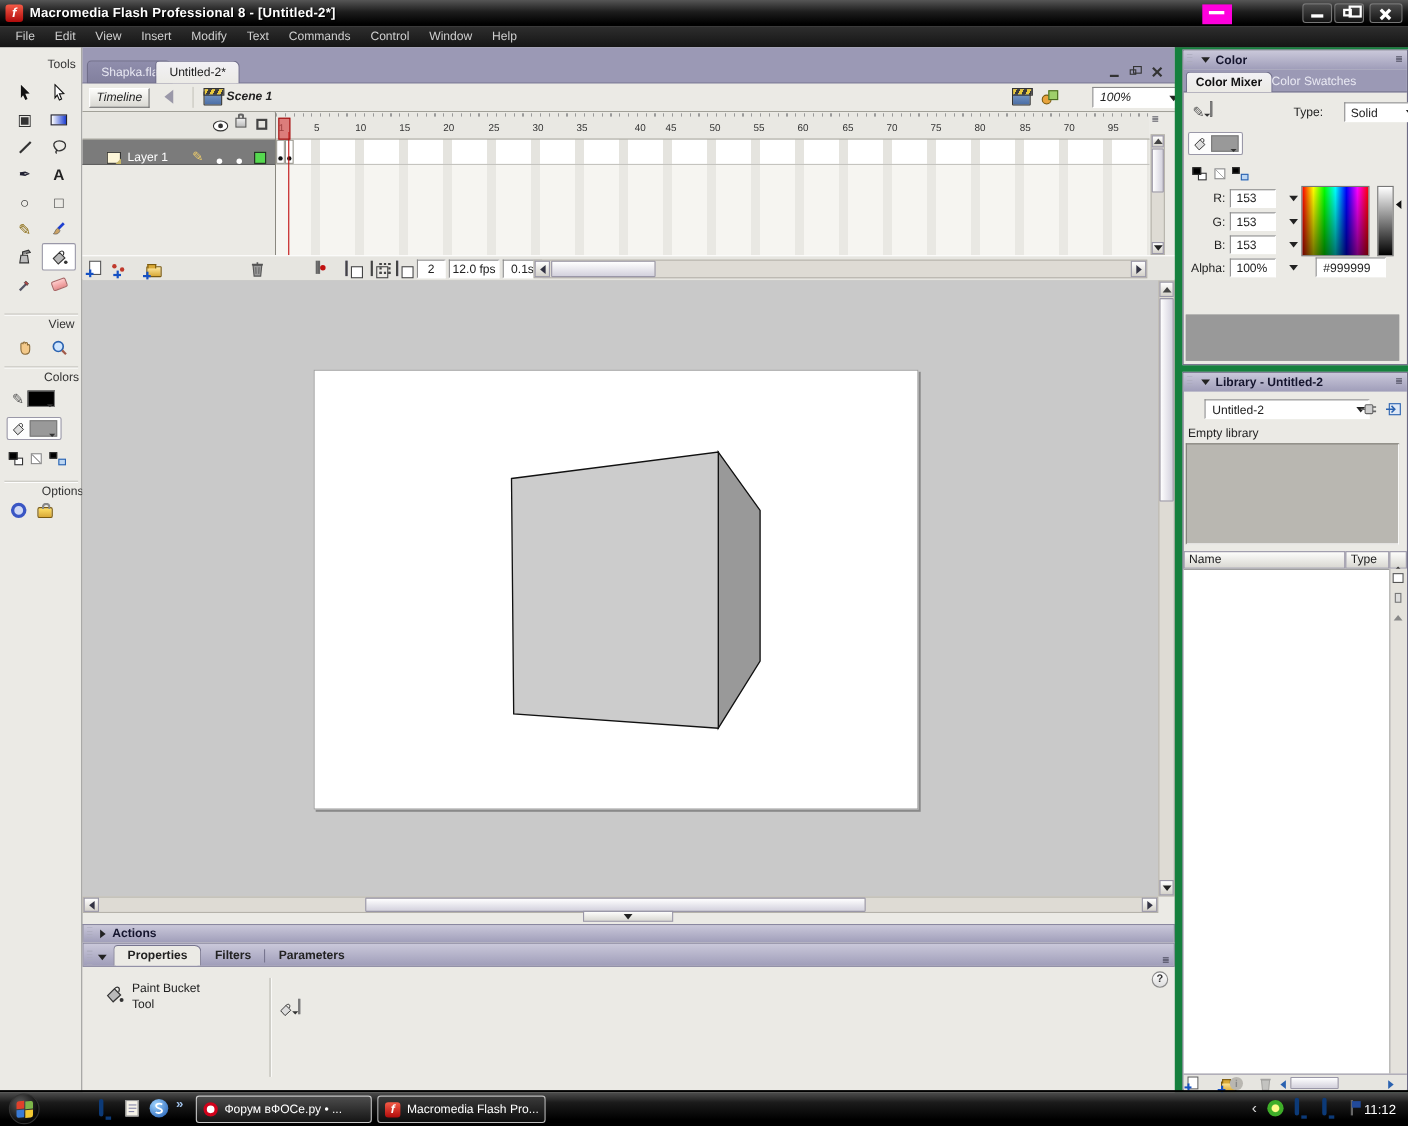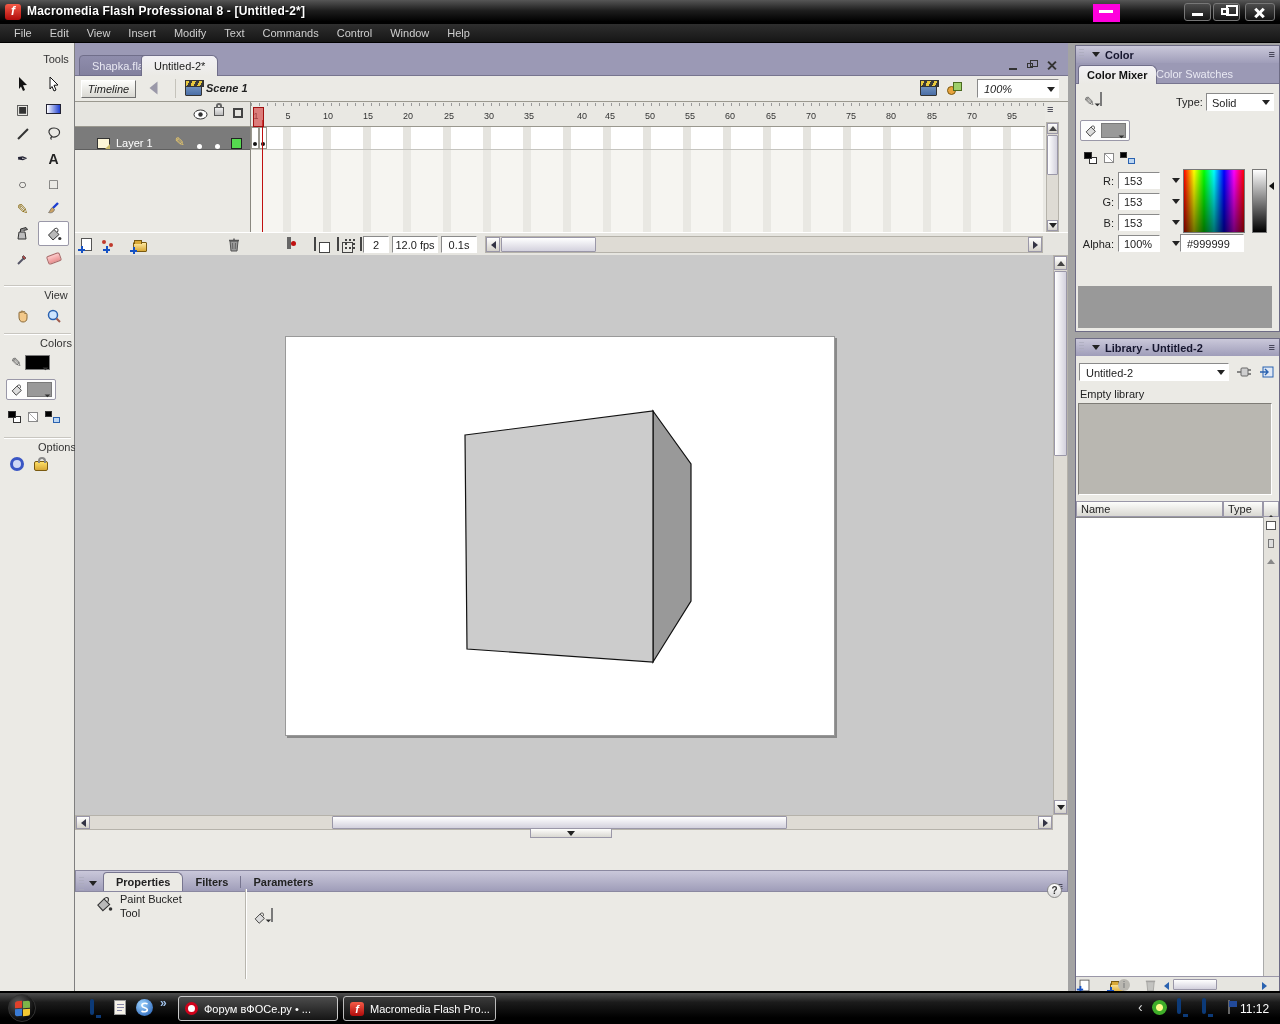--- a/index.html
+++ b/index.html
@@ -31,21 +31,21 @@
 
   
   .panel-head { background:linear-gradient(#cac8da,#9f9db9); border:1px solid #8a88a0; border-bottom:0;
     color:#15152e; font-weight:bold; display:flex; align-items:center; }
   .grip { width:5px; height:70%; margin:0 3px; background:repeating-linear-gradient(#aab 0 1px,transparent 1px 3px); opacity:.7;}
   .tri-d { width:0; height:0; border-left:4px solid transparent; border-right:4px solid transparent; border-top:5px solid #222; }
   .tri-r { width:0; height:0; border-top:4px solid transparent; border-bottom:4px solid transparent; border-left:5px solid #222; }
   .tri-l { width:0; height:0; border-top:4px solid transparent; border-bottom:4px solid transparent; border-right:5px solid #555; }
   .tri-u { width:0; height:0; border-left:4px solid transparent; border-right:4px solid transparent; border-bottom:5px solid #444; }
   .pmenu { margin-left:auto; margin-right:4px; font-size:11px; color:#223; line-height:9px; }
-  .inset { border:1px solid; border-color:#8a8a8a #fff #fff #8a8a8a; background:#fff; }
+  .inset { border:1px solid; border-color:#8a8a8a #fff #fff #8a8a8a; background:#fff;margin-left:16px; }
   .btn3d { border:1px solid; border-color:#fff #6f6f6f #6f6f6f #fff; background:linear-gradient(#fdfdfb,#d9d8d2); }
   .ddarrow { position:absolute; right:3px; top:50%; margin-top:-2px; }
   .sb { background:#dedbd4; border:1px solid #b5b2aa; }
   .sb-btn { position:absolute; background:linear-gradient(#fff,#d4d1ca); border:1px solid #9a97a8; display:flex; align-items:center; justify-content:center; }
   .sb-thumb { position:absolute; background:linear-gradient(90deg,#fff,#d3d1dd); border:1px solid #9a97a8; border-radius:1px; }
   .sb-thumb.h { background:linear-gradient(#fff,#d3d1dd); }
 
   
   #tools-panel { left:0; top:43px; width:75px; height:950px; background:#ebeae5; border-right:1px solid #7f7f7f; }
   .sec-h { width:100%; text-align:center; color:#333;padding-left:38px; }
@@ -107,31 +107,31 @@
   #canvas { position:absolute; left:210px; top:81px; width:550px; height:400px; background:#fff;
     border:1px solid #999; box-shadow:2px 2px 0 rgba(60,60,60,.45); }
   #stage-vscroll { left:978px; top:212px; width:15px; height:560px; }
   #stage-hscroll { left:0; top:772px; width:978px; height:15px; }
   #collapse-handle { left:455px; top:785px; width:82px; height:10px; background:linear-gradient(#fdfdfb,#d9d8d2);
     border:1px solid #9a97a8; display:flex; align-items:center; justify-content:center; }
 
   
   #actions-bar { left:0; top:797px; width:993px; height:17px; }
   #props { left:0; top:814px; width:993px; height:136px; background:#ebeae5; }
-  #props-head { position:absolute; left:0; top:13px; width:993px; height:22px; background:linear-gradient(#cac8da,#9f9db9);
+  #props-head { position:absolute; left:0; top:0; width:993px; height:22px; background:linear-gradient(#cac8da,#9f9db9);
     border:1px solid #8a88a0; display:flex; align-items:flex-end; }
   .ptab { position:relative; padding:3px 12px; font-weight:bold; color:#222; border-radius:4px 6px 0 0; }
   .ptab.active { background:#ebeae5; border:1px solid #77758f; border-bottom:0; }
   .ptab-sep { width:1px; height:12px; background:#77758f; margin-bottom:3px; }
   #prop-divider { position:absolute; left:170px; top:32px; width:1px; height:90px; background:#b8b6ae; box-shadow:1px 0 0 #fff; }
   #help-btn { position:absolute; left:972px; top:26px; width:15px; height:15px; border:1px solid #888; border-radius:50%;
     background:linear-gradient(#fff,#ddd); text-align:center; line-height:13px; font-weight:bold; color:#333; font-size:10px; }
 
   
-  #right-col { left:1068px; top:43px; width:212px; height:950px; background:#a3a3a3; }
+  #right-col { left:1068px; top:43px; width:212px; height:950px; background:#15803d; }
   .rpanel { position:absolute; left:7px; width:205px; background:#ebeae5; border:1px solid #6d6b85; }
   .rp-head { height:17px; background:linear-gradient(#cac8da,#9f9db9); display:flex; align-items:center; font-weight:bold; color:#15152e; }
   #mixer-tabs { position:relative; height:21px; background:#9b99b5; border-bottom:1px solid #77758f; }
   .mtab { position:absolute; top:2px; height:19px; padding:3px 8px 0; border-radius:4px 6px 0 0; }
   .mtab.active { background:linear-gradient(#f2f1f5,#ebeae5); border:1px solid #706e8a; border-bottom:0; color:#111; font-weight:bold;}
   .mtab.inactive { color:#e9e9f3; }
   .chan-row { position:absolute; left:0; width:110px; height:18px; }
   .chan-label { position:absolute; right:72px; top:3px; text-align:right; color:#222; }
   .chan-box { position:absolute; right:26px; top:0; width:42px; height:17px; padding:2px 0 0 5px; }
   .chan-dd { position:absolute; right:6px; top:6px; }
@@ -496,20 +496,25 @@
         </span>
       <span class="sb-thumb h" style="left:256px;top:0;width:455px;height:13px"></span>
       <span class="sb-btn" style="right:0;top:0;width:14px;height:13px">
           <span class="tri-r" style="border-left-color:#334"></span>
         </span>
     </div>
     <div class="abs" id="collapse-handle">
         <span class="tri-d"></span>
       </div>
 
+    <div class="abs panel-head" id="actions-bar">
+      <span class="grip"></span>
+      <span class="tri-r" style="margin:0 6px 0 4px"></span>
+      <span>Actions</span>
+    </div>
 
     <div class="abs" id="props">
       <div id="props-head">
         <span class="grip"></span>
         <span class="tri-d" style="margin:0 6px 5px 2px"></span>
         <span class="ptab active"><span>Properties</span></span>
         <span class="ptab"><span>Filters</span></span>
         <span class="ptab-sep"></span>
         <span class="ptab"><span>Parameters</span></span>
         <span class="pmenu">≡</span>

